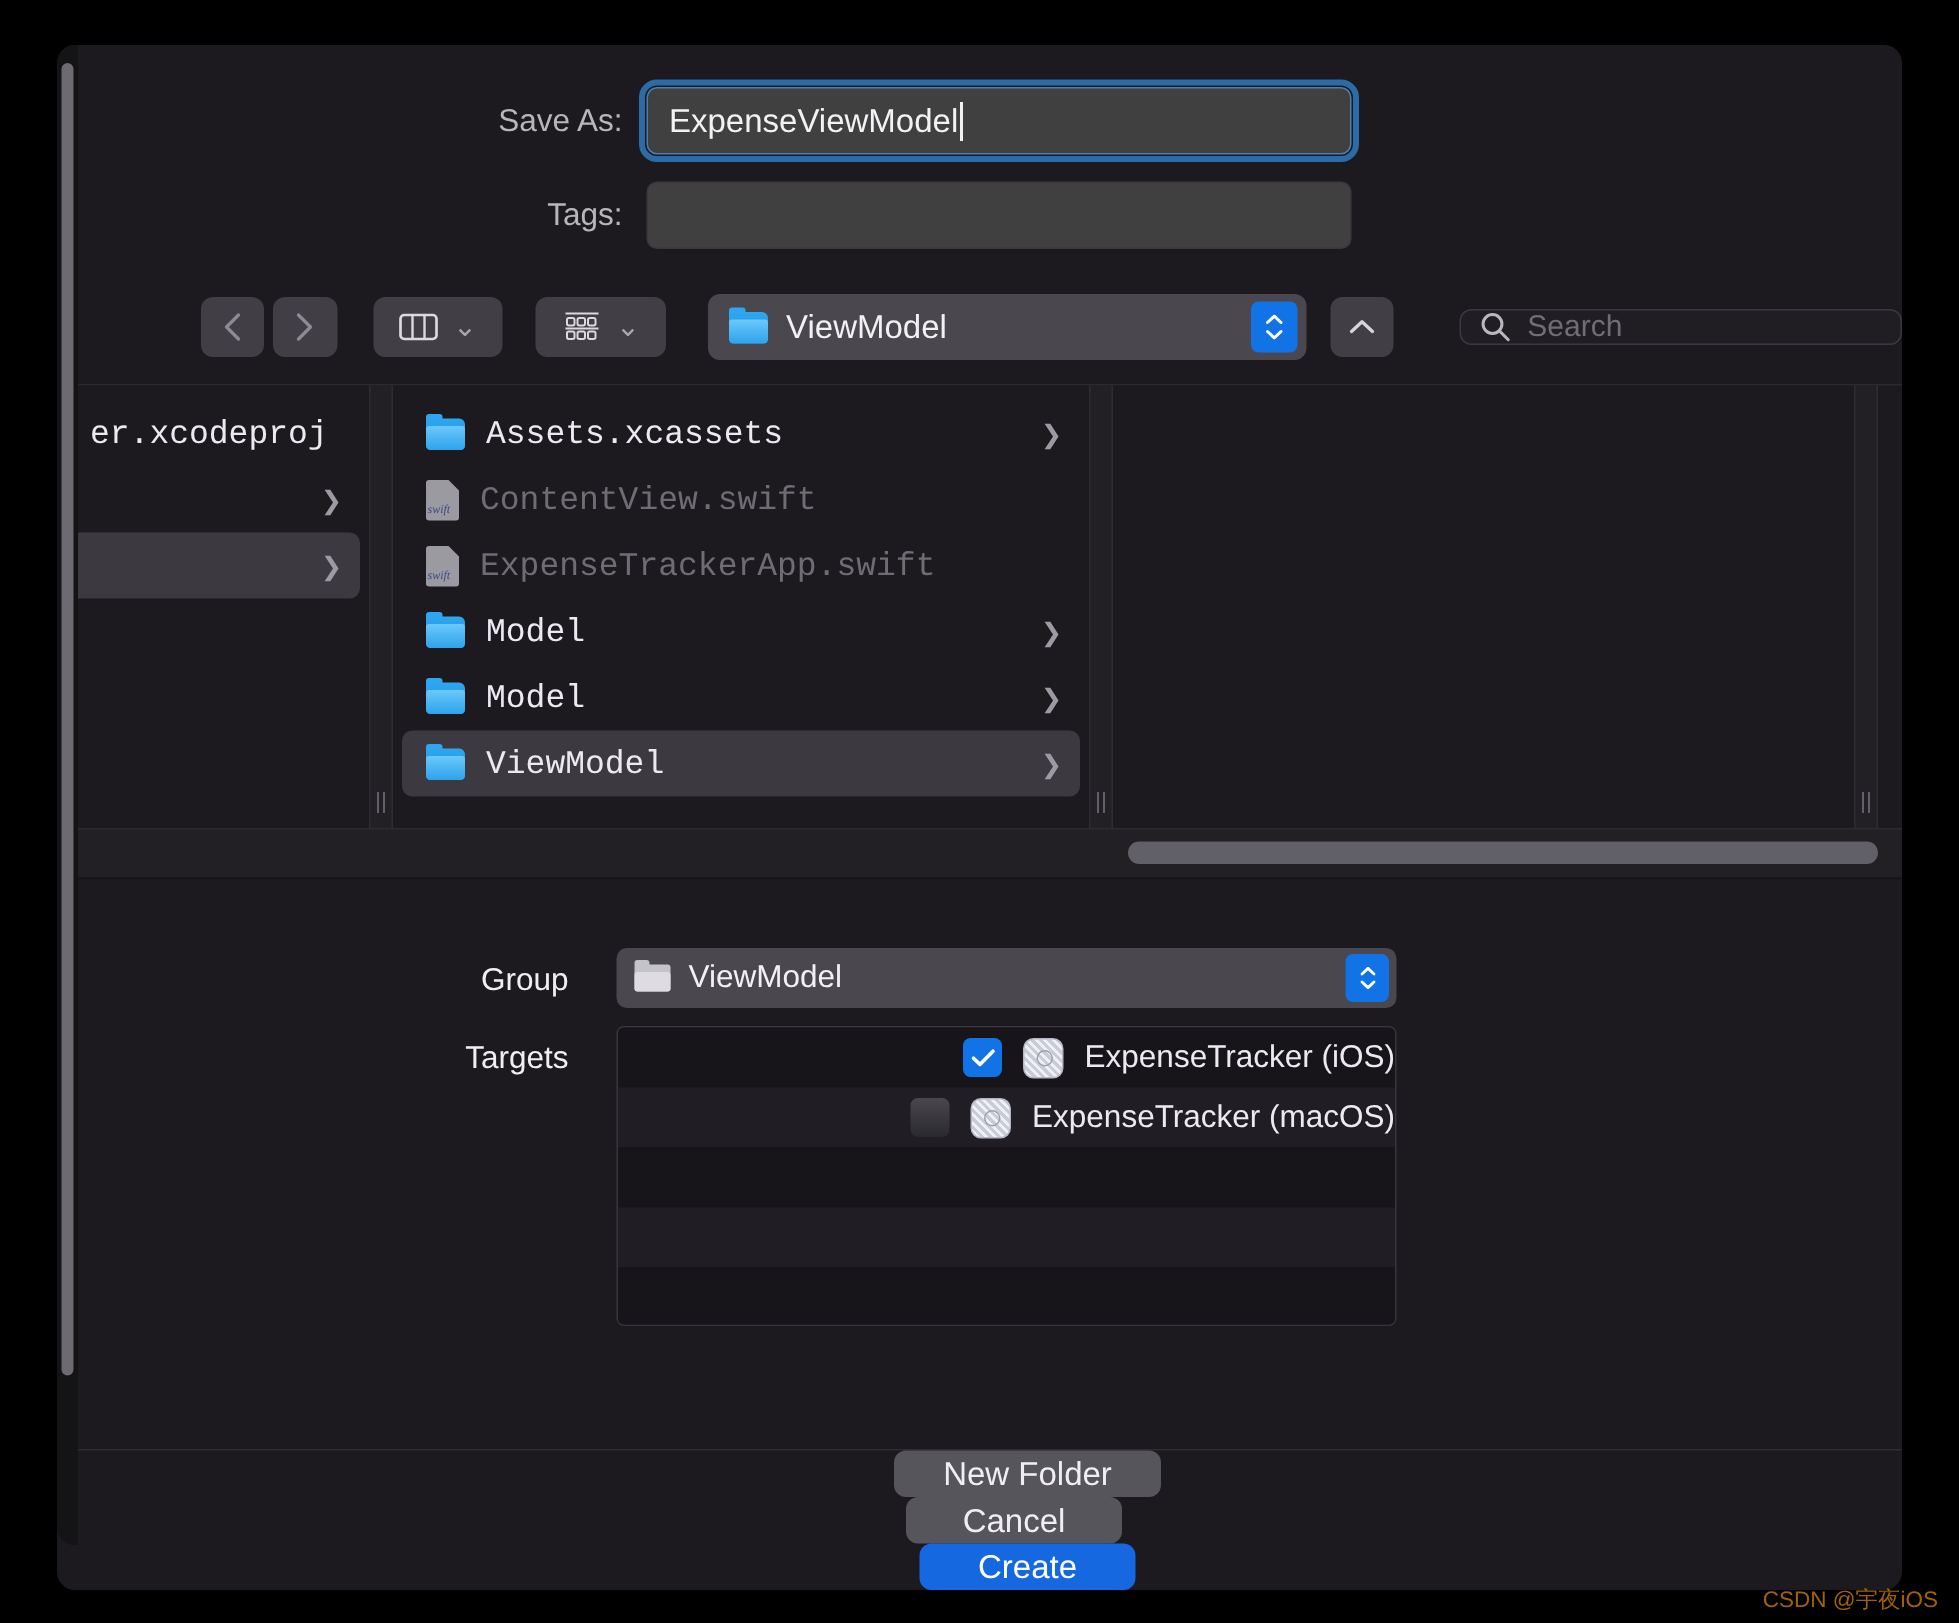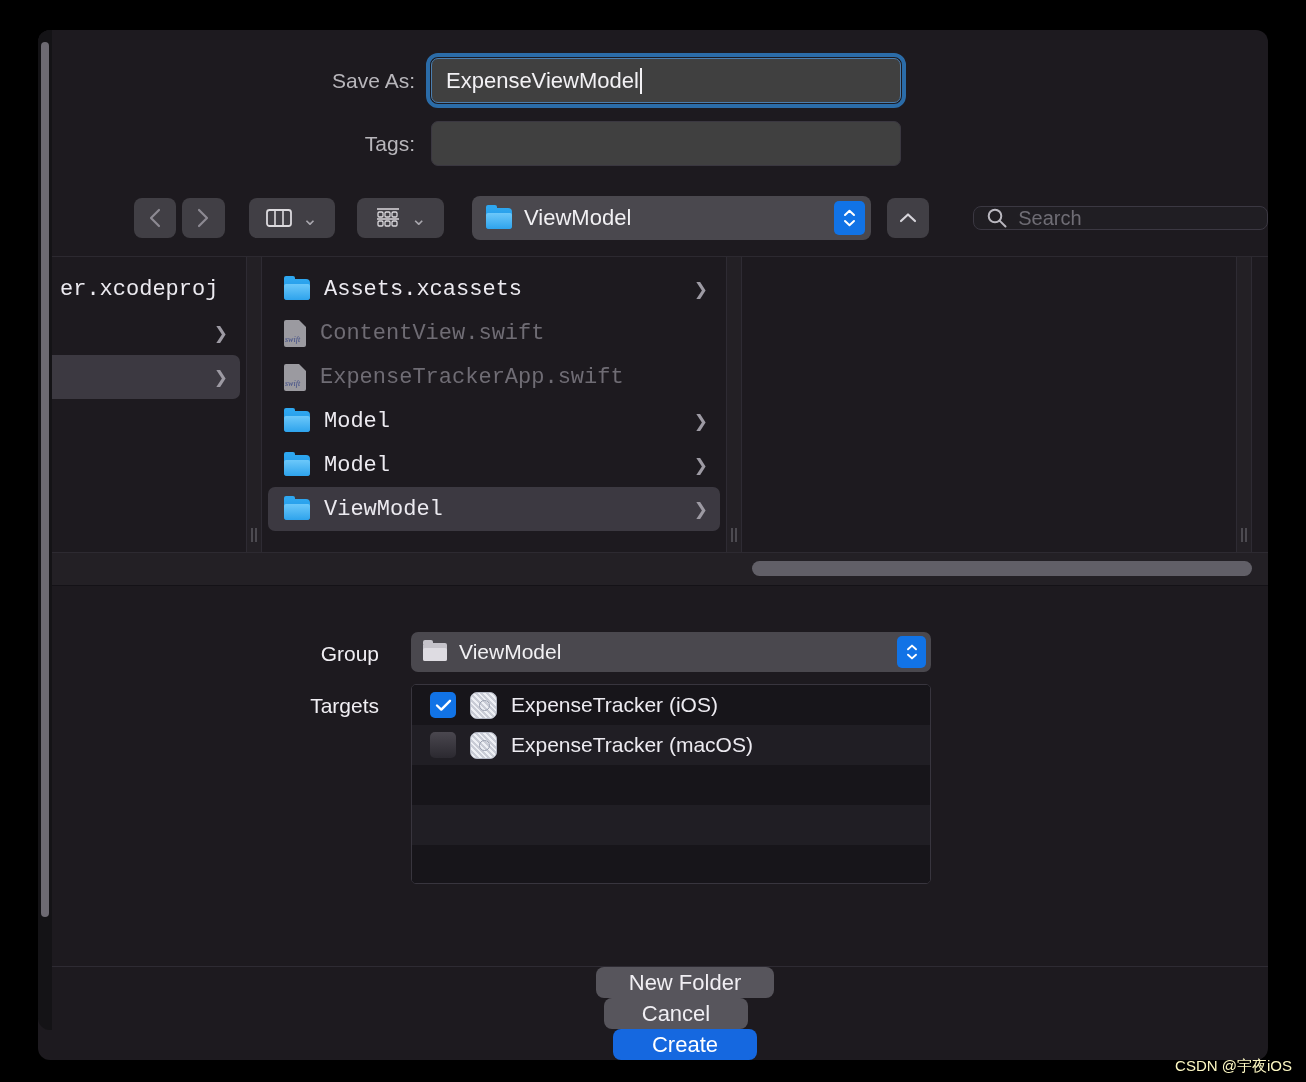--- a/index.html
+++ b/index.html
@@ -326,20 +326,21 @@
     border: 1px solid #38353e;
     border-radius: 5px;
     overflow: hidden;
   }
   .trow {
     height: 40px;
     display: flex;
     align-items: center;
     padding-left: 18px;
     gap: 14px;
+    justify-content: flex-end;
   }
   .trow:nth-child(odd)  { background: #17151a; }
   .trow:nth-child(even) { background: #201e24; }
   .cbox {
     width: 26px; height: 26px;
     border-radius: 5px;
     flex: 0 0 26px;
     display: flex;
     align-items: center;
     justify-content: center;
@@ -390,21 +391,21 @@
   .btn-blue { background: #1568e0; color: #ffffff; }
   .spacer { flex: 1; }
   .btn-cancel { width: 144px; margin-right: 18px; }
   .btn-create { width: 144px; }
   .btn-newfolder { width: 178px; }
 
   .watermark {
     position: absolute;
     right: 14px; bottom: 6px;
     font-size: 15px;
-    color: #fef9c3;
+    color: #a16207;
   }
 </style>
 </head>
 <body>
 
 <div id="left-scroll-track"></div>
 <div id="left-scroll-thumb"></div>
 
 <div id="dialog">
 

